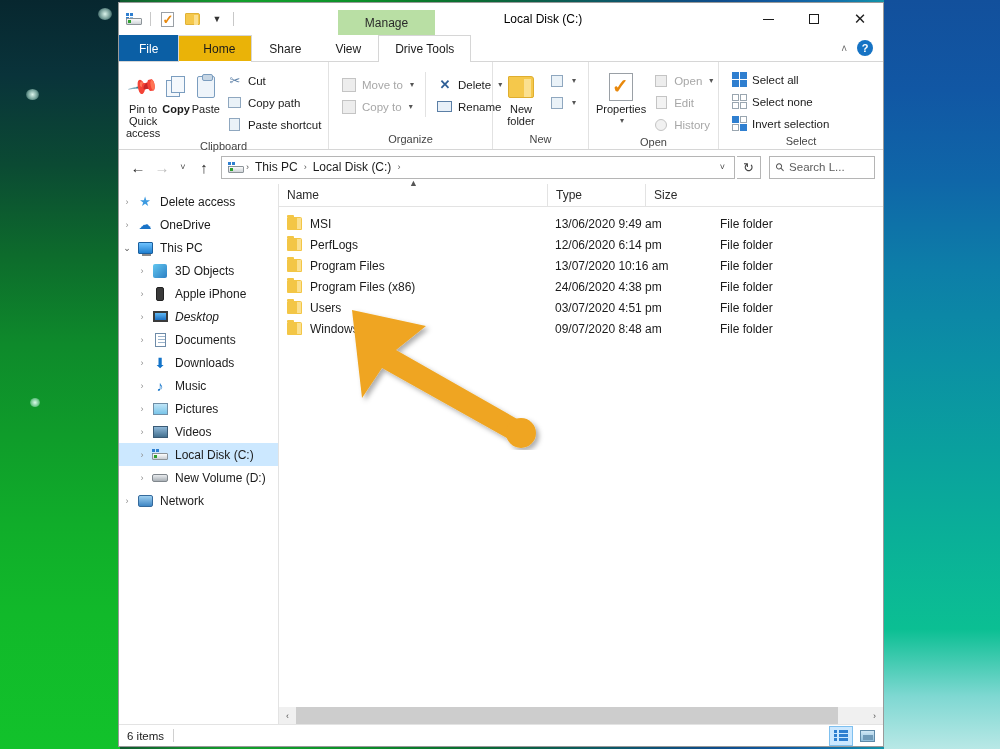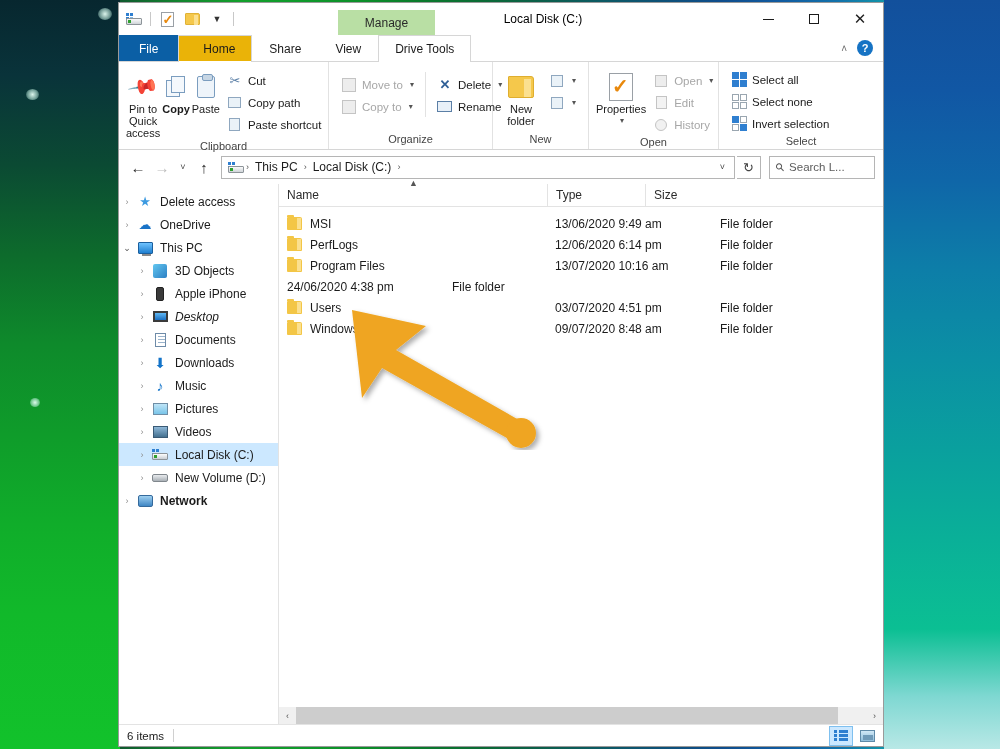--- a/index.html
+++ b/index.html
@@ -630,21 +630,21 @@
           <span class="nav-ic">
             <span class="ic-hdd2"></span>
           </span>
           <span style="margin-left: 5px;">New Volume (D:)</span>
         </div>
         <div class="navitem" style="padding-left: 0px;">
           <span class="nav-exp">›</span>
           <span class="nav-ic">
             <span class="ic-net"></span>
           </span>
-          <span style="margin-left: 5px; font-weight: bold;">Network</span>
+          <span style="margin-left: 5px;">Network</span>
         </div>
       </div>
 
     <div id="filepane">
       <div id="colhead">
         <div class="col c-name">Name</div>
         <div class="col c-type">Type</div>
         <div class="col c-size">Size</div>
         <span id="sortcaret">▲</span>
       </div>
@@ -670,20 +670,24 @@
           <div class="row">
             <div class="cell name">
               <span class="fldr"></span>
               <span>Program Files</span>
             </div>
             <div class="cell date">13/07/2020 10:16 am</div>
             <div class="cell type">File folder</div>
             <div class="cell size"></div>
           </div>
           <div class="row">
+            <div class="cell name">
+              <span class="fldr"></span>
+              <span>Program Files (x86)</span>
+            </div>
             <div class="cell date">24/06/2020 4:38 pm</div>
             <div class="cell type">File folder</div>
             <div class="cell size"></div>
           </div>
           <div class="row">
             <div class="cell name">
               <span class="fldr"></span>
               <span>Users</span>
             </div>
             <div class="cell date">03/07/2020 4:51 pm</div>

